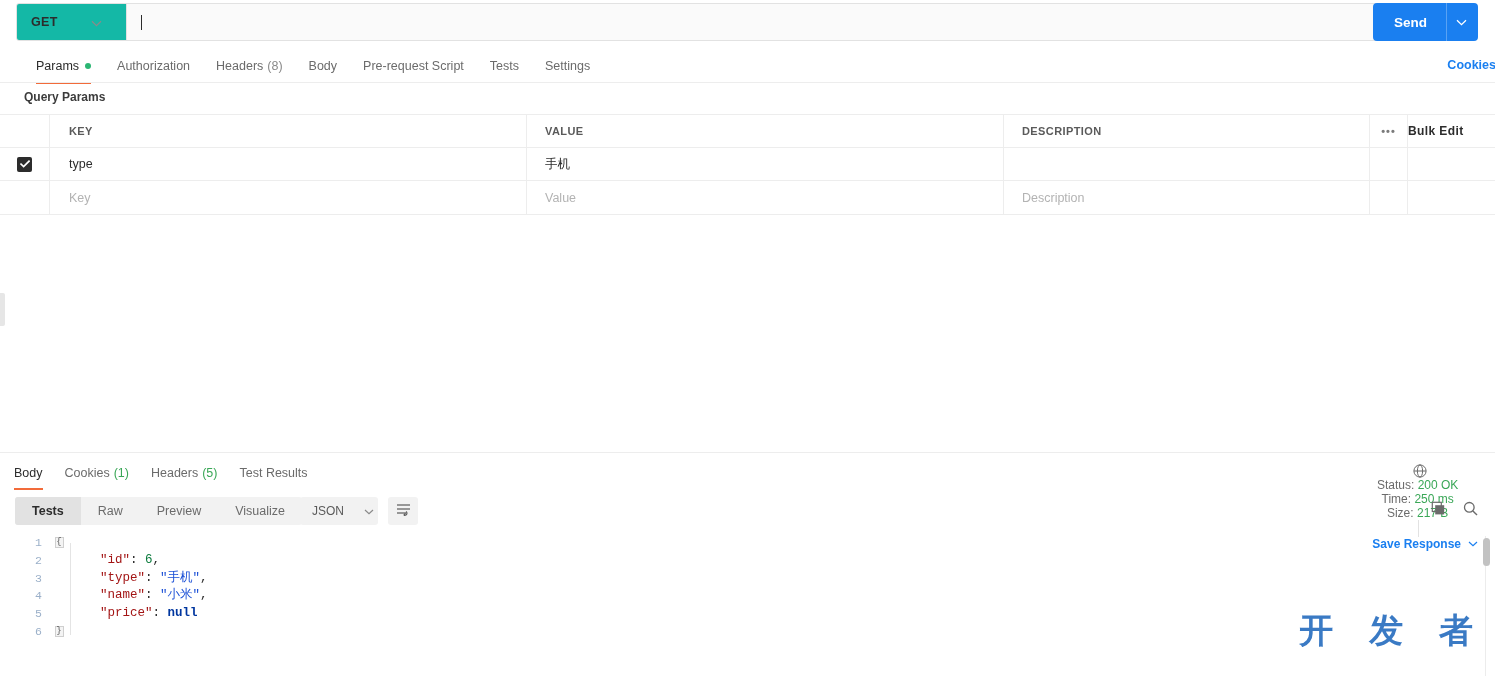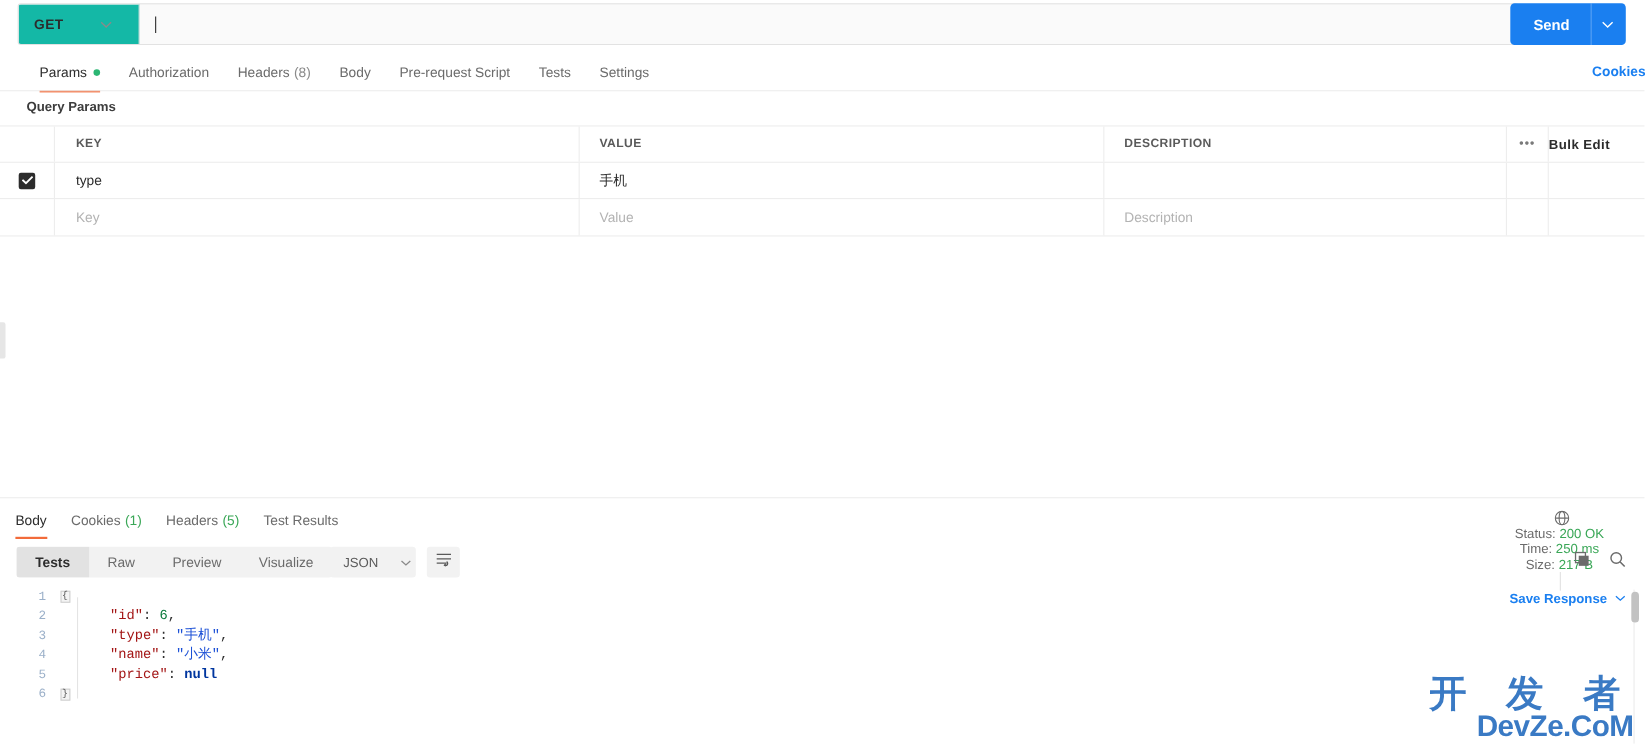--- a/index.html
+++ b/index.html
@@ -448,14 +448,13 @@
         <span class="fold-box">}</span>
       </div>
       <div class="code-text"></div>
     </div>
   </div>
 <div class="code-scroll-track"></div>
 <div class="code-scroll-thumb"></div>
 
 <div class="watermark">
   <div class="wm-cn">开 发 者</div>
-  <div class="wm-en">DevZe.CoM</div>
 </div>
 
 </body></html>

